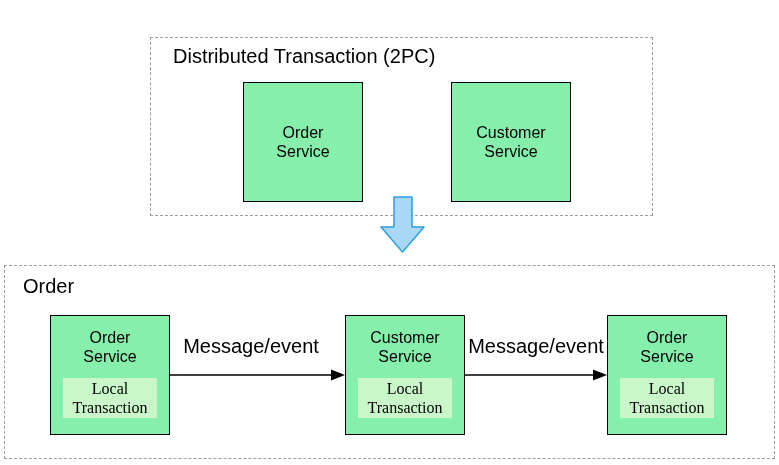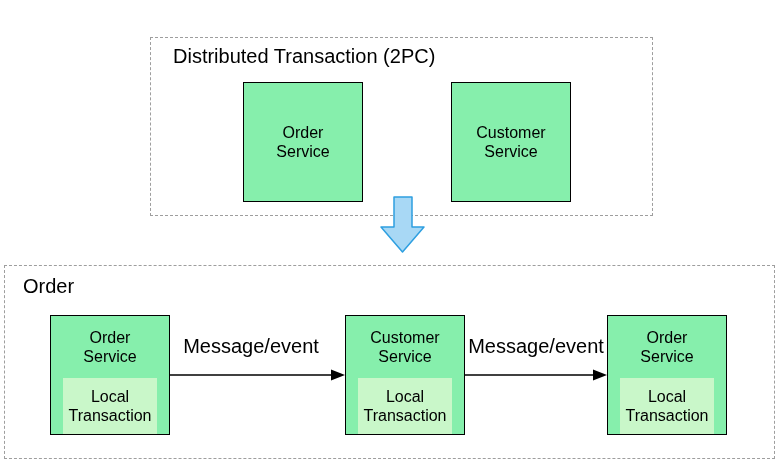--- a/index.html
+++ b/index.html
@@ -51,27 +51,28 @@
   #twopc-box-1 { left: 300px; top: 44px; }
 
   
   .saga-box { padding-top: 12px; }
   #saga-box-0 { left: 45px;  top: 49px; }
   #saga-box-1 { left: 340px; top: 49px; }
   #saga-box-2 { left: 602px; top: 49px; }
 
   .local-box {
     margin-top: 12px;
-    width: 94px; height: 56px;
+    width: 94px; height: 40px;
     display: flex;
     align-items: center;
     justify-content: center;
     text-align: center;
     font-size: 16px;
     line-height: 19px;
+    font-family: Liberation Serif, serif;
   }
 
   .msg-arrow { position: absolute; }
   #msg-arrow-0 { left: 165px; top: 101px; }
   #msg-arrow-1 { left: 460px; top: 101px; }
   .msg-label {
     position: absolute;
     width: 140px;
     text-align: center;
     font-size: 20px;

